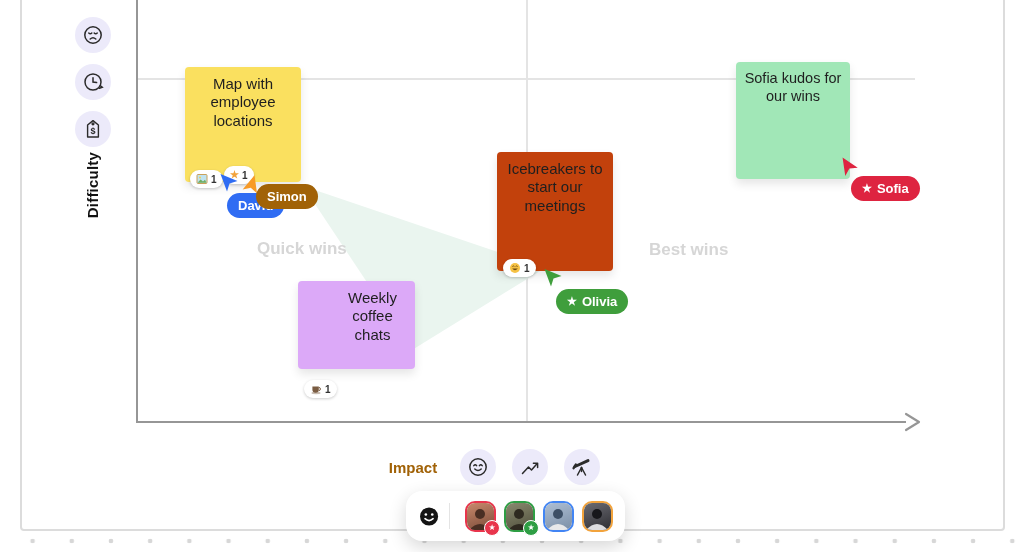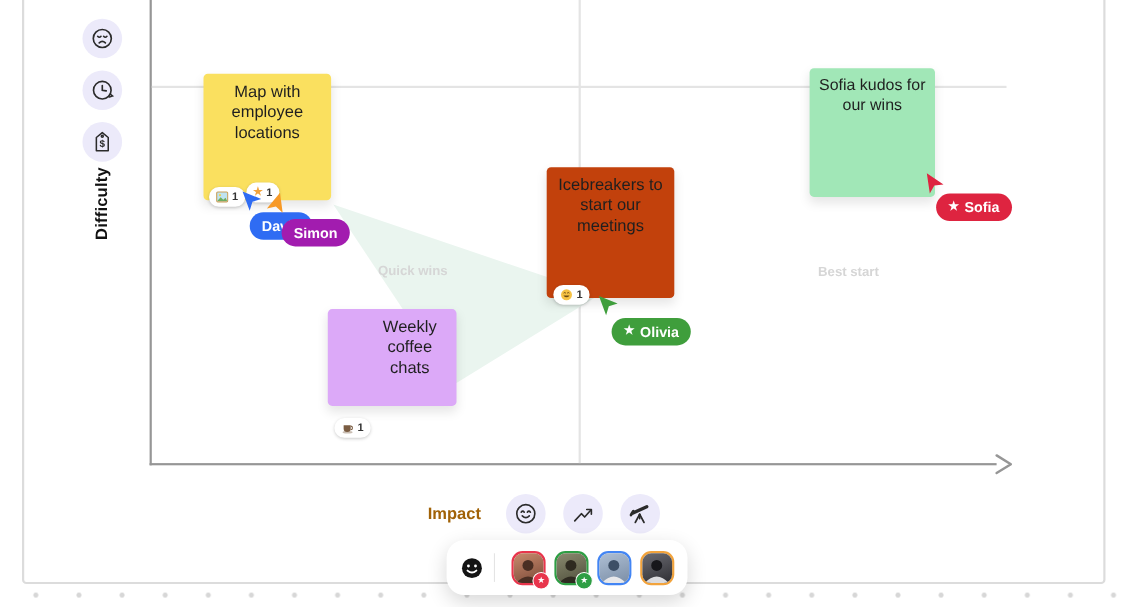--- a/index.html
+++ b/index.html
@@ -16,21 +16,21 @@
   
   .axis-v{position:absolute;left:136px;top:0;width:2px;height:423px;background:#969696;z-index:1;}
   .axis-h{position:absolute;left:136px;top:421px;width:770px;height:2px;background:#969696;z-index:1;}
   .axis-arrow{position:absolute;left:900px;top:411px;z-index:1;}
   .grid-h{position:absolute;left:138px;top:78px;width:777px;height:2px;background:#e4e4e4;z-index:1;}
   .grid-v{position:absolute;left:526px;top:0;width:2px;height:421px;background:#e4e4e4;z-index:1;}
   .wedge{position:absolute;left:0;top:0;z-index:1;pointer-events:none;}
   
   .y-label{position:absolute;left:84px;top:152px;writing-mode:vertical-rl;transform:rotate(180deg);
     font-size:15px;font-weight:700;color:#111;letter-spacing:.2px;}
-  .quad-label{position:absolute;width:150px;text-align:right;font-size:12px;font-weight:600;color:#d6d6d6;z-index:1;}
+  .quad-label{position:absolute;width:150px;text-align:left;font-size:17px;font-weight:600;color:#d6d6d6;z-index:1;}
   .quad-qw{left:257px;top:239px;}
   .quad-bb{left:649px;top:240px;}
   .x-label{position:absolute;left:380px;top:459px;width:66px;text-align:center;font-size:15px;font-weight:700;color:#a16207;}
   
   .tool-circle{position:absolute;width:36px;height:36px;border-radius:50%;background:#eceafa;
     display:flex;align-items:center;justify-content:center;z-index:2;}
   .tc-1{left:75px;top:17px;} .tc-2{left:75px;top:64px;} .tc-3{left:75px;top:111px;}
   .tc-4{left:460px;top:449px;} .tc-5{left:512px;top:449px;} .tc-6{left:564px;top:449px;}
   .tool-circle svg{display:block;}
   
@@ -52,21 +52,21 @@
   .rx-star-glyph{color:#f2a33c;font-size:10px;line-height:1;}
   
   .pointer{position:absolute;width:20px;height:20px;}
   .ptr-blue{left:219px;top:173px;color:#2f6cf3;z-index:5;}
   .ptr-orange{left:241px;top:177px;color:#f79a27;transform:rotate(60deg);z-index:6;}
   .ptr-green{left:543px;top:268px;color:#3f9e3c;z-index:5;}
   .ptr-red{left:839px;top:158px;color:#de2440;transform:rotate(12deg);z-index:5;}
   .cursor-pill{position:absolute;height:25px;padding:0 11px;border-radius:13px;display:flex;
     align-items:center;gap:5px;color:#fff;font-size:13px;font-weight:700;white-space:nowrap;}
   .pill-david{left:227px;top:193px;background:#2f6cf3;z-index:5;}
-  .pill-simon{left:256px;top:199px;background:#a21caf;z-index:7;}
+  .pill-simon{left:256px;top:184px;background:#a16207;z-index:7;}
   .pill-olivia{left:556px;top:289px;background:#3f9e3c;z-index:5;}
   .pill-sofia{left:851px;top:176px;background:#de2440;z-index:5;}
   .pill-star{font-size:11px;line-height:1;}
   
   .react-bar{position:absolute;left:406px;top:491px;width:219px;height:50px;background:#fff;
     border-radius:16px;box-shadow:0 6px 18px rgba(0,0,0,.16);display:flex;align-items:center;
     padding:0 12px;box-sizing:border-box;z-index:10;}
   .bar-divider{width:1px;height:26px;background:#e4e4e4;margin:0 7px 0 9px;}
   .avatar{width:31px;height:31px;border-radius:10px;position:relative;margin-left:8px;flex:none;box-sizing:border-box;}
   .avatar .photo{position:absolute;inset:0;border-radius:8px;overflow:hidden;}
@@ -95,21 +95,21 @@
 <div class="grid-h"></div>
 <div class="grid-v"></div>
 
 <svg class="wedge" width="1024" height="552" viewBox="0 0 1024 552">
   <polygon points="303,186 545,268 412,350" fill="#eaf5ef"></polygon>
 </svg>
 
 <div class="y-label">Difficulty</div>
 <div class="x-label">Impact</div>
 <div class="quad-label quad-qw">Quick wins</div>
-<div class="quad-label quad-bb">Best start</div>
+<div class="quad-label quad-bb">Best wins</div>
 
 <div class="tool-circle tc-1">
   <svg width="22" height="22" viewBox="0 0 22 22" fill="none" stroke="#2b2b2b" stroke-width="1.5" stroke-linecap="round">
     <circle cx="11" cy="11" r="8.2"></circle>
     <path d="M6.8,9 q1.5,1.7 3,0"></path>
       <path d="M12.2,9 q1.5,1.7 3,0"></path>
     <path d="M8.2,15 q2.8,-2.6 5.6,0"></path>
   </svg>
 </div>
 <div class="tool-circle tc-2">

